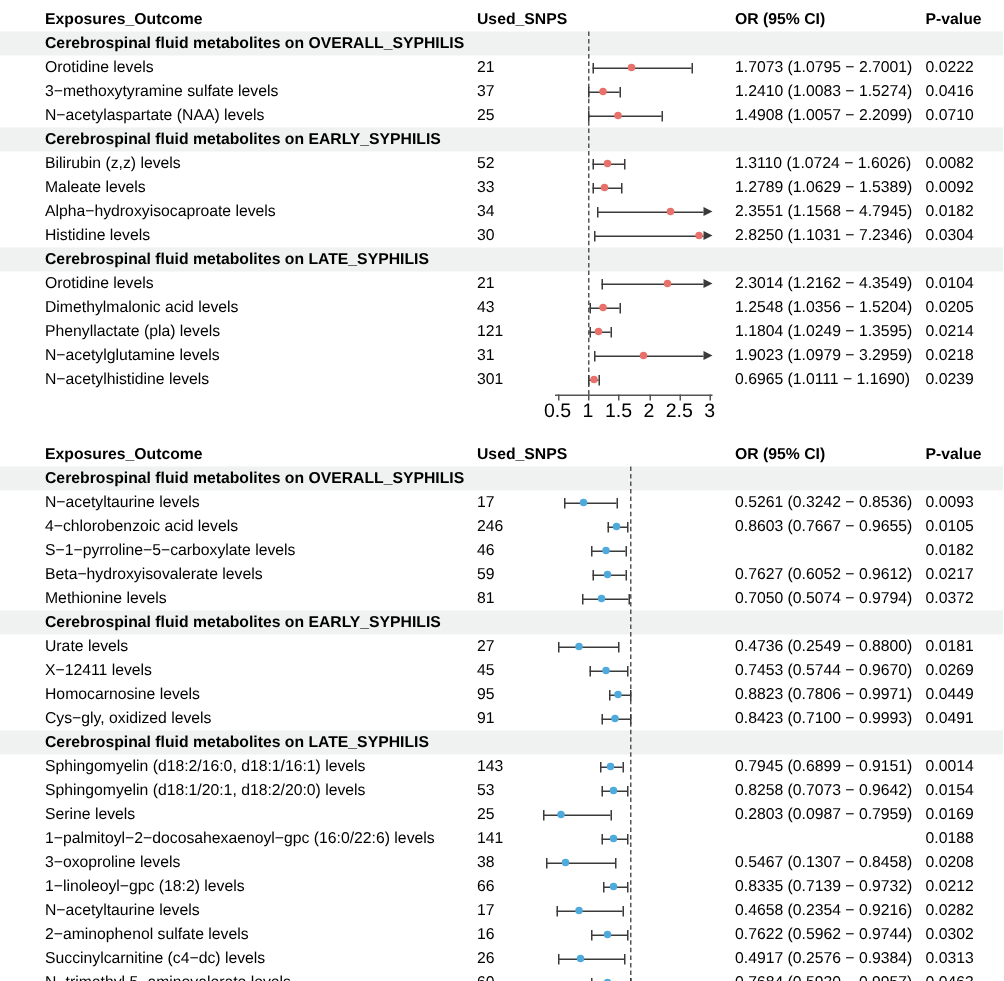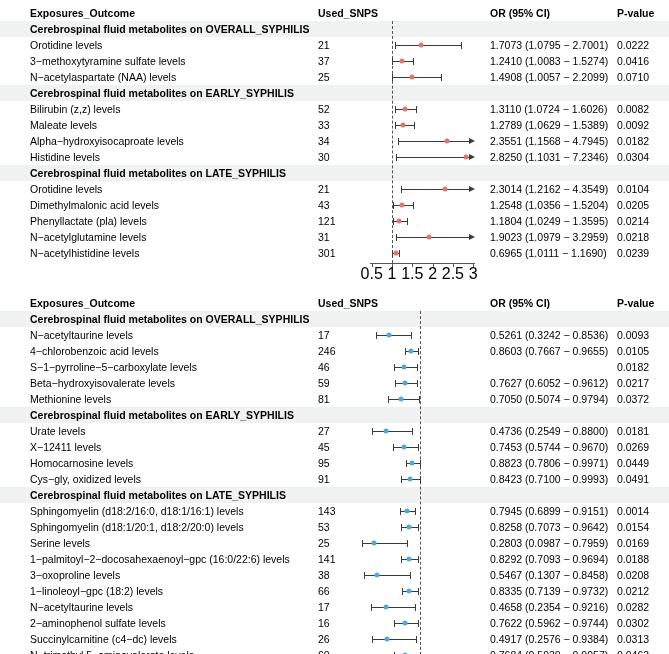--- a/index.html
+++ b/index.html
@@ -65,21 +65,21 @@
     border-top: 1px solid #555;
   }
   .axis-tick {
     position: absolute;
     width: 0;
     height: 4px;
     border-left: 1px solid #555;
   }
   .axis-lab {
     position: absolute;
-    font-size: 16px;
+    font-size: 13px;
     color: #000;
     transform: translateX(-50%);
     line-height: 11px;
   }
   .ci {
     position: absolute;
     height: 0;
     border-top: 1px solid #3a3a3a;
   }
   .cap {
@@ -346,21 +346,20 @@
         </div>
         <div class="row ">
           <div class="cell c-label">Serine levels</div>
           <div class="cell c-snp">25</div>
           <div class="cell c-or">0.2803 (0.0987 − 0.7959)</div>
           <div class="cell c-p">0.0169</div>
         </div>
         <div class="row ">
           <div class="cell c-label">1−palmitoyl−2−docosahexaenoyl−gpc (16:0/22:6) levels</div>
           <div class="cell c-snp">141</div>
-          <div class="cell c-or">0.8292 (0.7093 − 0.9694)</div>
           <div class="cell c-p">0.0188</div>
         </div>
         <div class="row ">
           <div class="cell c-label">3−oxoproline levels</div>
           <div class="cell c-snp">38</div>
           <div class="cell c-or">0.5467 (0.1307 − 0.8458)</div>
           <div class="cell c-p">0.0208</div>
         </div>
         <div class="row ">
           <div class="cell c-label">1−linoleoyl−gpc (18:2) levels</div>

